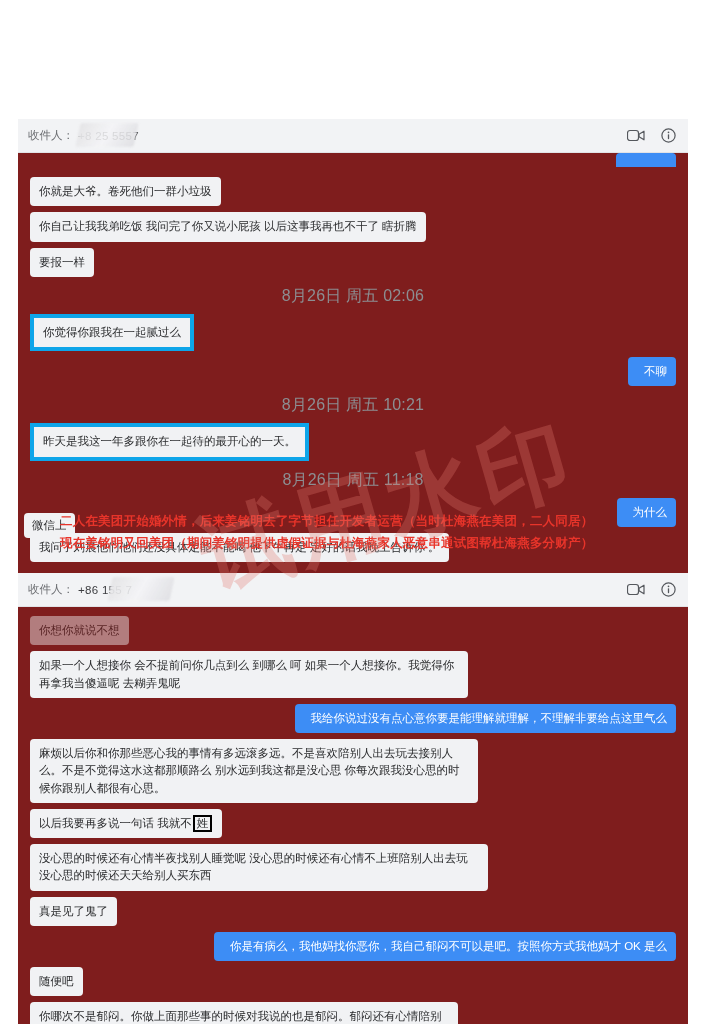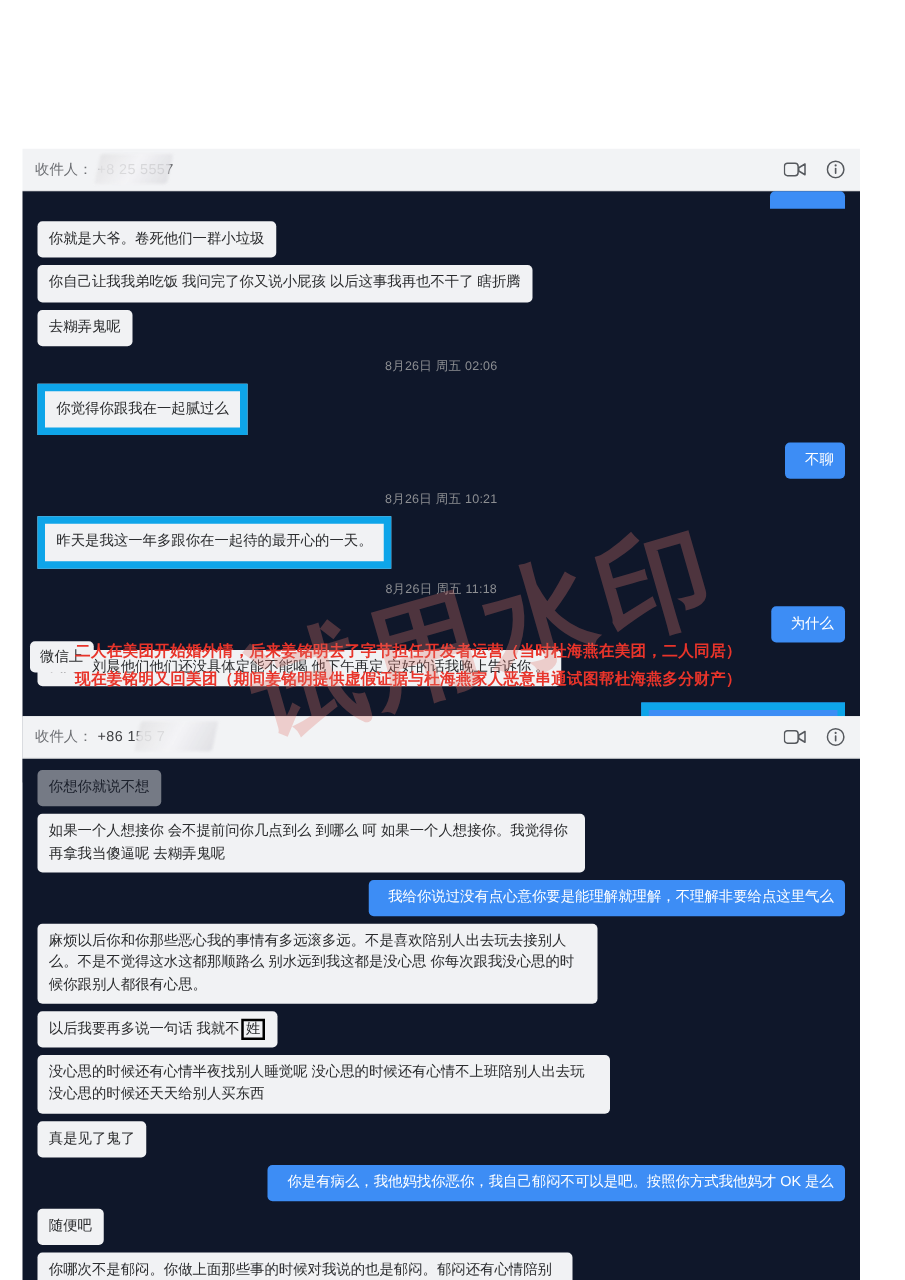--- a/index.html
+++ b/index.html
@@ -72,21 +72,21 @@
     filter: blur(1.2px);
     border-radius: 2px;
     transform: skewX(-12deg);
   }
   #smudge-1 { left: 60px; top: 4px; width: 58px; height: 24px; }
   #smudge-2 { left: 92px; top: 4px; width: 62px; height: 24px; }
 
   .chat-body {
     position: relative;
     padding: 6px 0 4px 0;
-    background: #0f172a;
+    background: #7f1d1d;
   }
 
   .row { display: flex; padding: 3px 12px; }
   .row.left { justify-content: flex-start; }
   .row.right { justify-content: flex-end; }
 
   .bubble {
     max-width: 460px;
     padding: 6px 9px;
     border-radius: 4px;
@@ -96,26 +96,26 @@
     background: #f1f2f4;
     word-break: break-all;
     position: relative;
   }
   .bubble.out {
     background: #3d8df5;
     color: #ffffff;
     padding-left: 16px;
   }
   .bubble.boxed {
-    border: 6px solid #0ea5e9;
+    border: 4px solid #0ea5e9;
     border-radius: 0;
   }
   .timestamp {
     text-align: center;
-    font-size: 10px;
+    font-size: 16px;
     color: #8c8e92;
     padding: 6px 0 4px 0;
     letter-spacing: .2px;
   }
   .receipt {
     text-align: right;
     font-size: 9px;
     color: #9a9c9f;
     padding: 1px 14px 2px 0;
   }
@@ -216,21 +216,21 @@
         <div class="partial-out"></div>
       </div>
 
       <div class="row left">
         <div class="bubble">你就是大爷。卷死他们一群小垃圾</div>
       </div>
       <div class="row left">
         <div class="bubble">你自己让我我弟吃饭 我问完了你又说小屁孩 以后这事我再也不干了 瞎折腾</div>
       </div>
       <div class="row left">
-        <div class="bubble">去糊弄鬼呢</div>
+        <div class="bubble">要报一样</div>
       </div>
 
       <div class="timestamp">8月26日 周五 02:06</div>
 
       <div class="row left">
         <div class="bubble boxed">你觉得你跟我在一起腻过么</div>
       </div>
 
       <div class="row right">
         <div class="bubble out">不聊</div>

